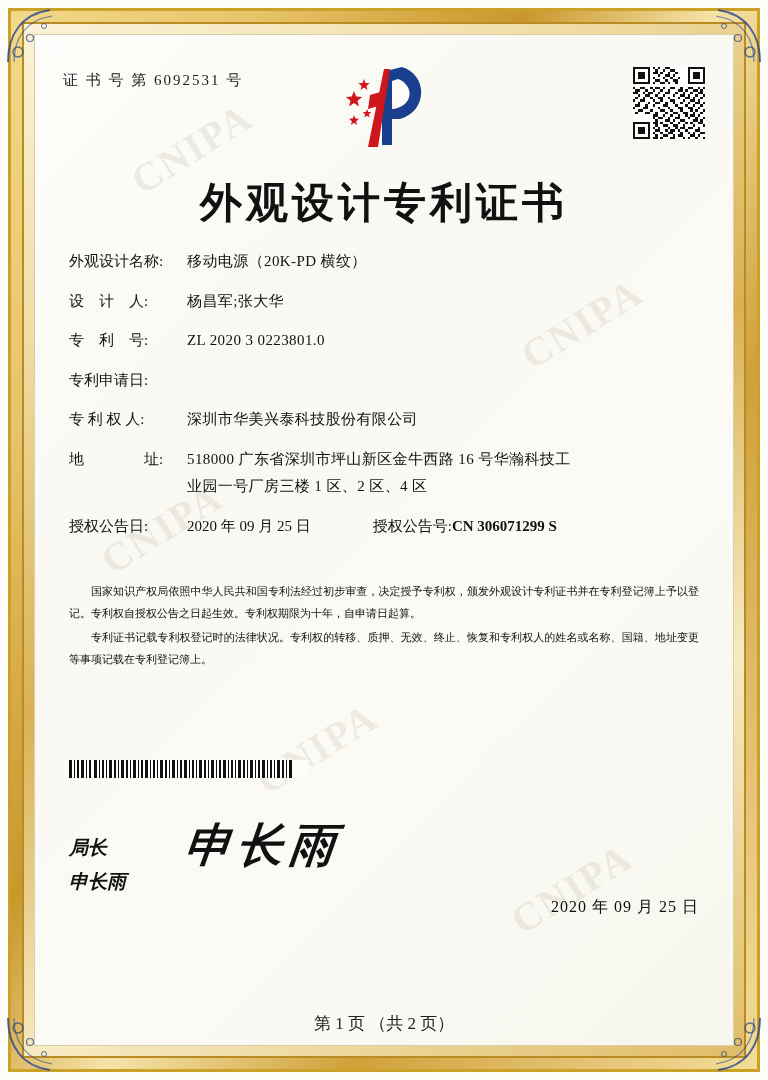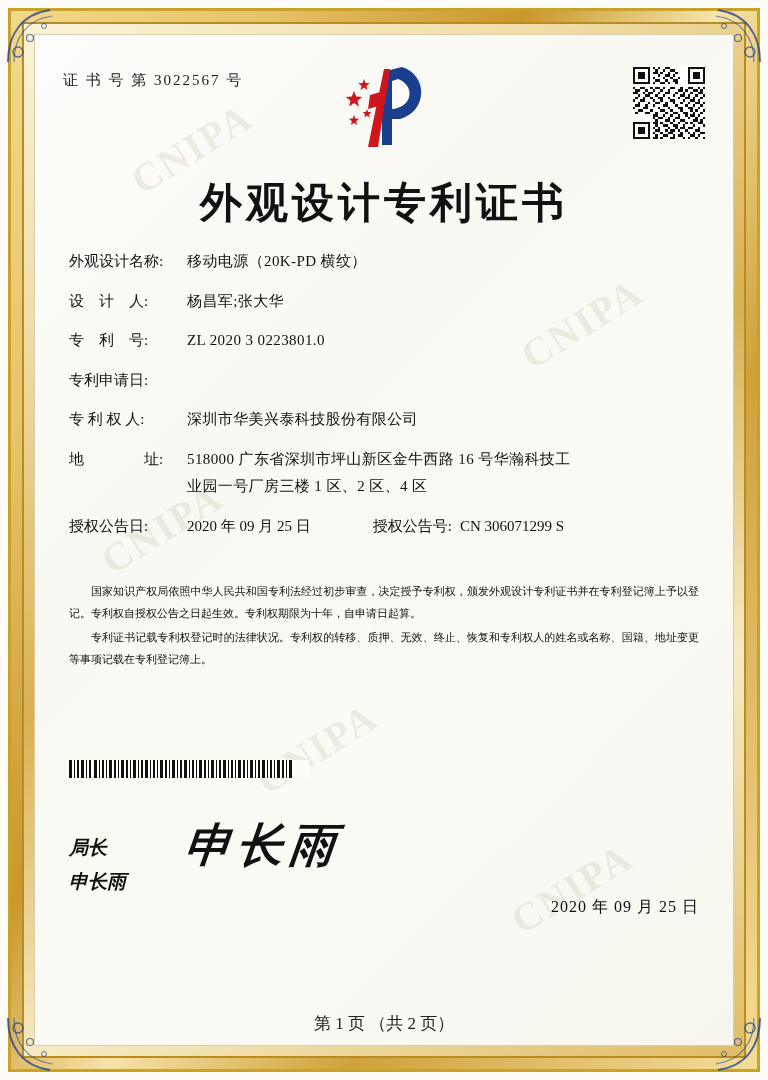--- a/index.html
+++ b/index.html
@@ -261,21 +261,21 @@
   </div>
 
   <div class="paper">
 
     <div class="watermark wm1">CNIPA</div>
     <div class="watermark wm2">CNIPA</div>
     <div class="watermark wm5">CNIPA</div>
     <div class="watermark wm3">CNIPA</div>
     <div class="watermark wm4">CNIPA</div>
 
-    <div class="cert-no">证 书 号 第 3022567 号</div>
+    <div class="cert-no">证 书 号 第 6092531 号</div>
 
     <div class="qr">
       <svg viewBox="0 0 29 29" width="72" height="72" shape-rendering="crispEdges">
         <rect width="29" height="29" fill="#ffffff"></rect>
         <g fill="#111111">
           <rect x="0" y="0" width="7" height="1"></rect>
             <rect x="0" y="6" width="7" height="1"></rect>
           <rect x="0" y="0" width="1" height="7"></rect>
             <rect x="6" y="0" width="1" height="7"></rect>
           <rect x="2" y="2" width="3" height="3"></rect>
@@ -528,21 +528,21 @@
         <div class="value">
           <span>518000 广东省深圳市坪山新区金牛西路 16 号华瀚科技工</span>
           <span class="line2">业园一号厂房三楼 1 区、2 区、4 区</span>
         </div>
       </div>
 
       <div class="row pub">
         <div class="label">授权公告日:</div>
         <div>2020 年 09 月 25 日</div>
         <div class="seg2-label">授权公告号:</div>
-        <div style="margin-left:8px;">CN 306071299 S</div>
+        <div style="margin-left:0;font-weight:bold;">CN 306071299 S</div>
       </div>
 
     </div>
 
     <div class="paragraphs">
       <p>国家知识产权局依照中华人民共和国专利法经过初步审查，决定授予专利权，颁发外观设计专利证书并在专利登记簿上予以登记。专利权自授权公告之日起生效。专利权期限为十年，自申请日起算。</p>
       <p>专利证书记载专利权登记时的法律状况。专利权的转移、质押、无效、终止、恢复和专利权人的姓名或名称、国籍、地址变更等事项记载在专利登记簿上。</p>
     </div>
 
     <div class="barcode">

